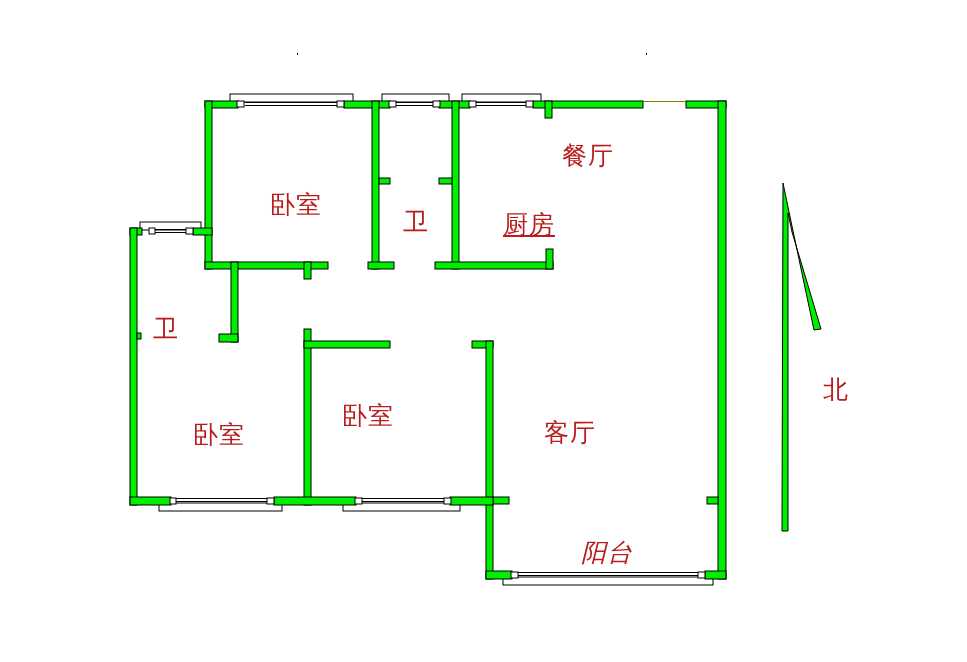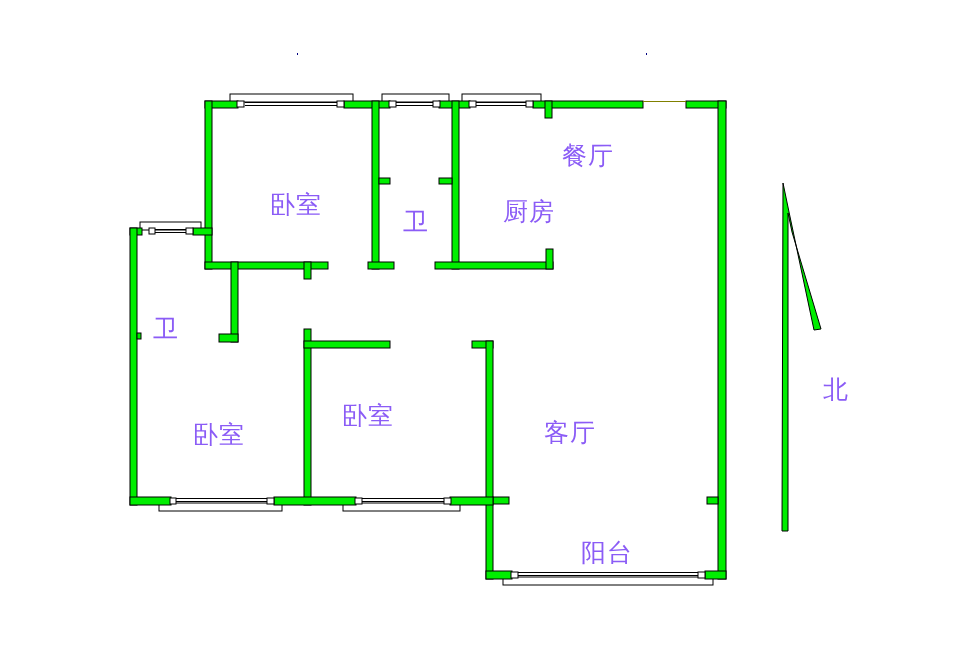--- a/index.html
+++ b/index.html
@@ -2,21 +2,21 @@
 <html><head>
 <meta charset="utf-8">
 <style>
   html,body{margin:0;padding:0;background:#ffffff;}
   body{width:967px;height:662px;overflow:hidden;position:relative;font-family:"DejaVu Sans",sans-serif;}
   svg{position:absolute;left:0;top:0;}
   .wall{fill:#00ee00;stroke:#000;stroke-width:1;}
   .win-frame{fill:#fff;stroke:#000;stroke-width:1;}
   .win-post{fill:#fff;stroke:#000;stroke-width:1;}
   .win-line{stroke:#000;stroke-width:1;}
-  .label{position:absolute;color:#8b5cf6;font-size:25px;font-family:"DejaVu Serif",serif;white-space:nowrap;letter-spacing:1px;}
+  .label{position:absolute;color:#b91c1c;font-size:25px;font-family:"DejaVu Serif",serif;white-space:nowrap;letter-spacing:1px;}
   .dot{position:absolute;width:1px;height:2px;background:#000080;}
 </style>
 </head>
 <body>
 
 <div class="dot" style="left:297px;top:53px;"></div>
 <div class="dot" style="left:646px;top:53px;"></div>
 
 <svg width="967" height="662" viewBox="0 0 967 662">
 
@@ -106,20 +106,20 @@
       <rect class="win-post" x="698" y="572" width="7" height="6"></rect>
   </g>
 
   <g>
     <polygon class="wall" points="783,183 789,212 814,330 821,329 792,232 788,213 788,531 782,531"></polygon>
   </g>
 </svg>
 
 <div class="label" style="left:270px;top:188px;">卧室</div>
 <div class="label" style="left:403px;top:205px;">卫</div>
-<div class="label" style="left:503px;top:195px;">厨房</div>
+<div class="label" style="left:503px;top:208px;text-decoration:underline;">厨房</div>
 <div class="label" style="left:562px;top:139px;">餐厅</div>
 <div class="label" style="left:153px;top:312px;">卫</div>
 <div class="label" style="left:193px;top:418px;">卧室</div>
 <div class="label" style="left:342px;top:399px;">卧室</div>
 <div class="label" style="left:544px;top:416px;">客厅</div>
-<div class="label" style="left:581px;top:536px;">阳台</div>
+<div class="label" style="left:581px;top:536px;font-style:italic;">阳台</div>
 <div class="label" style="left:823px;top:373px;">北</div>
 
 </body></html>

